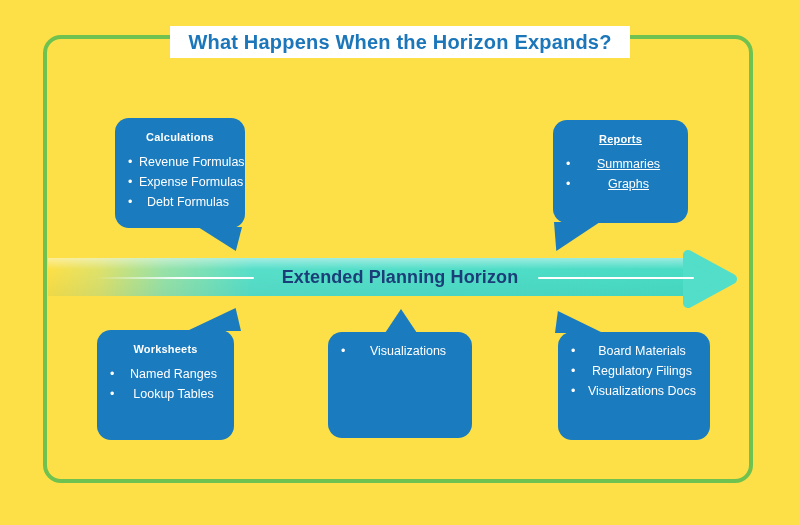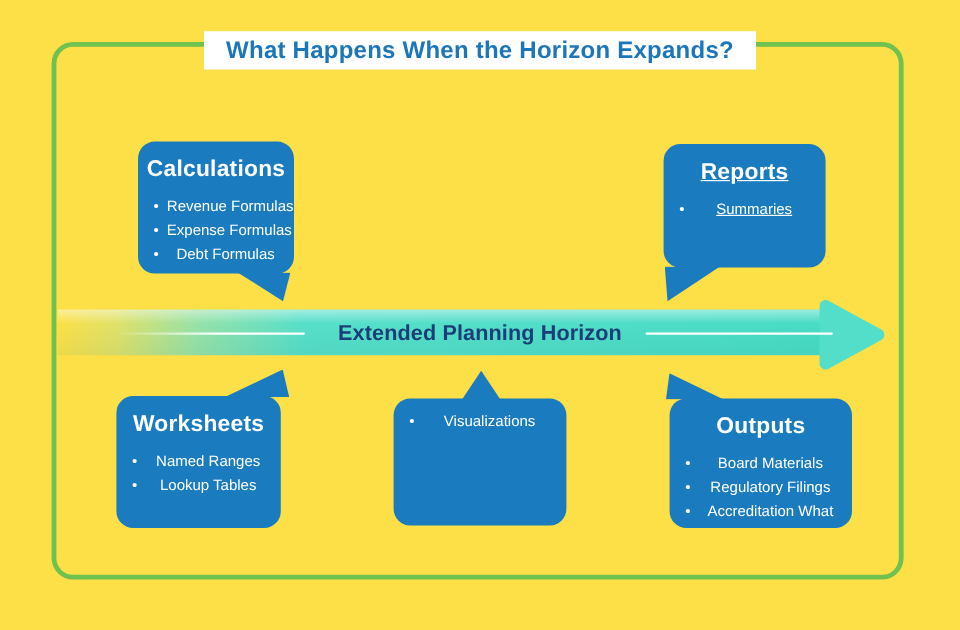--- a/index.html
+++ b/index.html
@@ -36,21 +36,21 @@
     display:flex;align-items:center;justify-content:center;
     color:var(--arrow-text,#1b3e78);font-weight:bold;font-size:18px;
     white-space:nowrap;letter-spacing:0.1px;
   }
   
   .card{
     position:absolute;background:var(--box-blue,#1a7bbf);
     border-radius:14px;color:#ffffff;box-sizing:border-box;
   }
   .tail{position:absolute;background:var(--box-blue,#1a7bbf);}
-  .card-title{text-align:center;font-weight:bold;font-size:19px;margin-top:13px;letter-spacing:0.2px;}
+  .card-title{text-align:center;font-weight:bold;font-size:11px;margin-top:13px;letter-spacing:0.2px;}
   .card ul{list-style:none;margin:9px 0 0;padding:0 8px 0 13px;text-align:center;}
   .card li{font-size:12.5px;line-height:20px;position:relative;padding-left:11px;white-space:nowrap;}
   .card li::before{content:"\2022";position:absolute;left:0;top:0;}
   .c-calculations{left:115px;top:118px;width:130px;height:110px;}
   .c-calculations .tail{right:3px;bottom:-23px;width:44px;height:24px;
     clip-path:polygon(0 0, 100% 0, 86% 100%);}
   .c-reports{left:553px;top:120px;width:135px;height:103px;text-decoration:underline;}
   .c-reports .tail{left:1px;bottom:-28px;width:46px;height:29px;
     clip-path:polygon(0 0, 100% 0, 5% 100%);}
   .c-worksheets{left:97px;top:330px;width:137px;height:110px;}
@@ -88,20 +88,21 @@
       <li>Expense Formulas</li>
       <li>Debt Formulas</li>
     </ul>
   </div>
 
   <div class="card c-reports">
     <div class="tail"></div>
     <div class="card-title">Reports</div>
     <ul class="card-list">
       <li>Summaries</li>
+      <li>Graphs</li>
     </ul>
   </div>
 
   <div class="card c-worksheets">
     <div class="tail"></div>
     <div class="card-title">Worksheets</div>
     <ul class="card-list">
       <li>Named Ranges</li>
       <li>Lookup Tables</li>
     </ul>
@@ -109,21 +110,20 @@
 
   <div class="card c-dashboards">
     <div class="tail"></div>
     <ul class="card-list">
       <li>Visualizations</li>
     </ul>
   </div>
 
   <div class="card c-outputs">
     <div class="tail"></div>
-    <div class="card-title">Outputs</div>
     <ul class="card-list">
       <li>Board Materials</li>
       <li>Regulatory Filings</li>
-      <li>Accreditation What</li>
+      <li>Visualizations Docs</li>
     </ul>
   </div>
 
 </div>
 
 </body></html>

